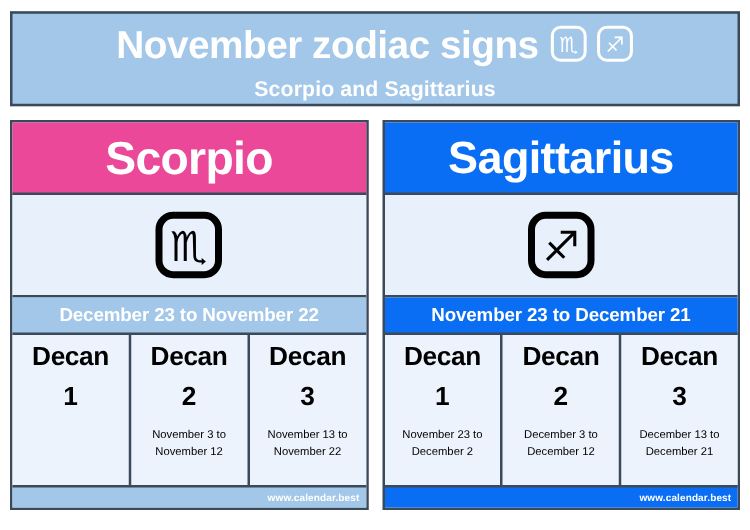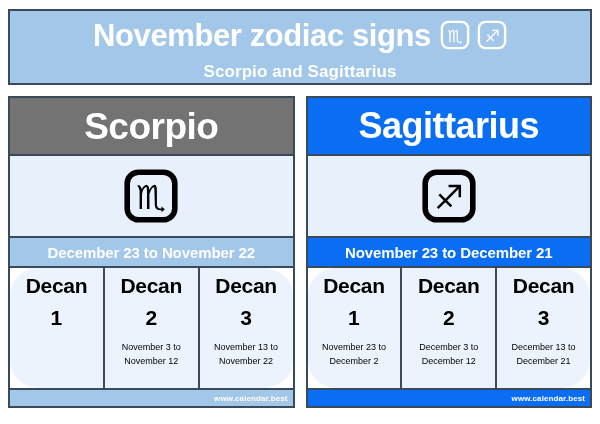--- a/index.html
+++ b/index.html
@@ -87,21 +87,21 @@
     border-bottom: 2px solid #3b4a5a;
   }
   .card-header-text {
     color: #ffffff;
     font-size: 37px;
     font-weight: bold;
     line-height: 1;
     letter-spacing: -0.5px;
     white-space: nowrap;
   }
-  .card--scorpio .card-header { background: #737373; }
+  .card--scorpio .card-header { background: #ec4899; }
   .card--sagittarius .card-header { background: #0a6ef5; }
   .card--sagittarius .card-header-text { font-size: 36px; }
 
   .card-symbol {
     height: 80px;
     background: #e7f0fb;
     display: flex;
     align-items: center;
     justify-content: center;
     border-bottom: 2px solid #3b4a5a;
@@ -121,21 +121,20 @@
     letter-spacing: -0.1px;
     white-space: nowrap;
   }
   .card--scorpio .card-dates { background: #a2c7e8; }
   .card--sagittarius .card-dates { background: #0a6ef5; }
 
   .decans {
     flex: 1 1 auto;
     display: flex;
     background: #edf3fc;
-    border-radius: 28px;
   }
   .decan {
     flex: 1 1 0;
     display: flex;
     flex-direction: column;
     align-items: center;
     padding-top: 7px;
     border-right: 2px solid #3b4a5a;
     box-sizing: border-box;
   }

